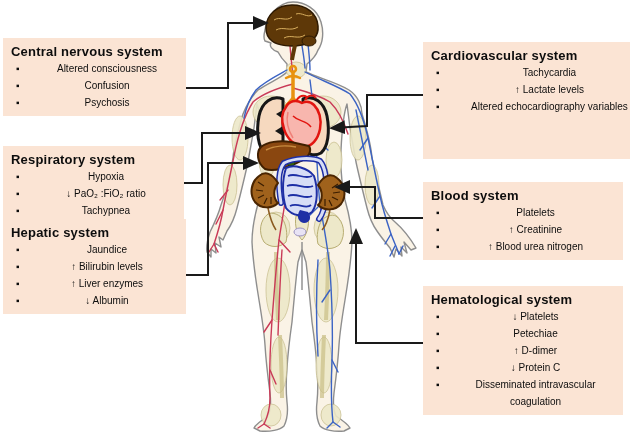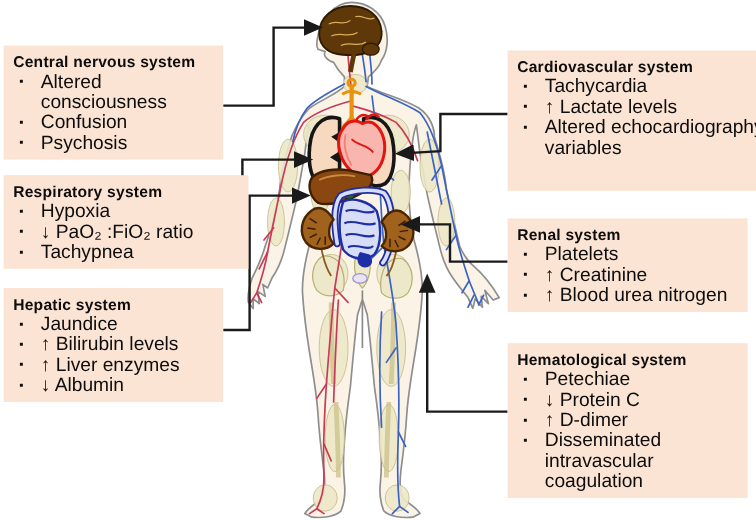--- a/index.html
+++ b/index.html
@@ -24,33 +24,34 @@
     line-height:17px;
     letter-spacing:.2px;
     white-space:nowrap;
   }
   .panel ul{
     margin:0;padding:0;list-style:none;
   }
   .panel li{
     position:relative;
     padding-left:23px;
-    font-size:16px;
+    font-size:10px;
     line-height:17px;
+    text-align:center;
   }
   .panel li::before{
     content:"▪";
     position:absolute;
     left:5px;top:0;
     font-size:10px;
   }
   
   #box-cns         {left:3px;  top:38px;  width:183px; min-height:76px;}
-  #box-respiratory {left:3px;  top:146px; width:204px; min-height:76px;}
-  #box-hepatic     {left:3px;  top:240px; width:183px; min-height:90px;}
+  #box-respiratory {left:3px;  top:146px; width:181px; min-height:76px;}
+  #box-hepatic     {left:3px;  top:219px; width:183px; min-height:90px;}
   #box-cardio      {left:423px; top:42px;  width:228px; min-height:117px;}
   #box-renal       {left:423px; top:182px; width:200px; min-height:71px;}
   #box-hema        {left:423px; top:286px; width:200px; min-height:122px;}
 </style>
 </head>
 <body>
 
 <div class="canvas">
 
   <svg width="630" height="433" viewBox="0 0 630 433">
@@ -255,31 +256,32 @@
   <div class="panel" id="box-cardio">
     <div class="panel-title">Cardiovascular system</div>
     <ul>
       <li>Tachycardia</li>
       <li>↑ Lactate levels</li>
       <li>Altered echocardiography variables</li>
     </ul>
   </div>
 
   <div class="panel" id="box-renal">
-    <div class="panel-title">Renal system</div>
+    <div class="panel-title">Blood system</div>
     <ul>
       <li>Platelets</li>
       <li>↑ Creatinine</li>
       <li>↑ Blood urea nitrogen</li>
     </ul>
   </div>
 
   <div class="panel" id="box-hema">
     <div class="panel-title">Hematological system</div>
     <ul>
+      <li>↓ Platelets</li>
       <li>Petechiae</li>
+      <li>↑ D-dimer</li>
       <li>↓ Protein C</li>
-      <li>↑ D-dimer</li>
       <li>Disseminated intravascular coagulation</li>
     </ul>
   </div>
 
 </div>
 
 </body></html>

